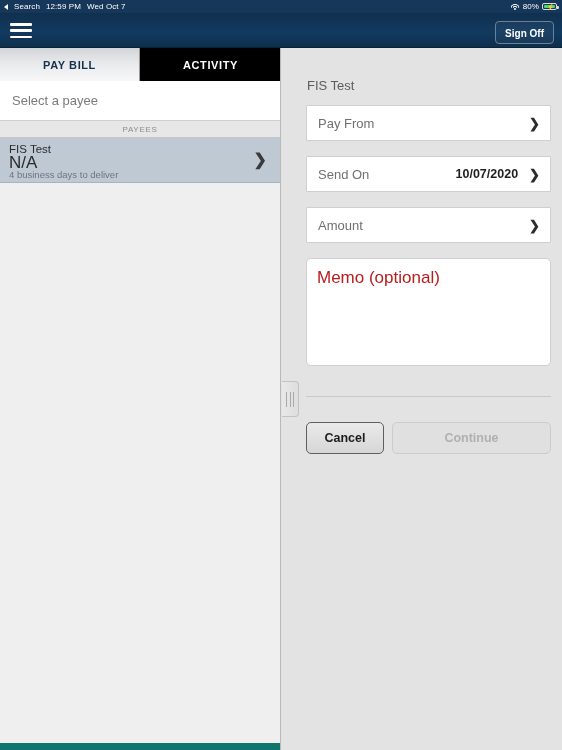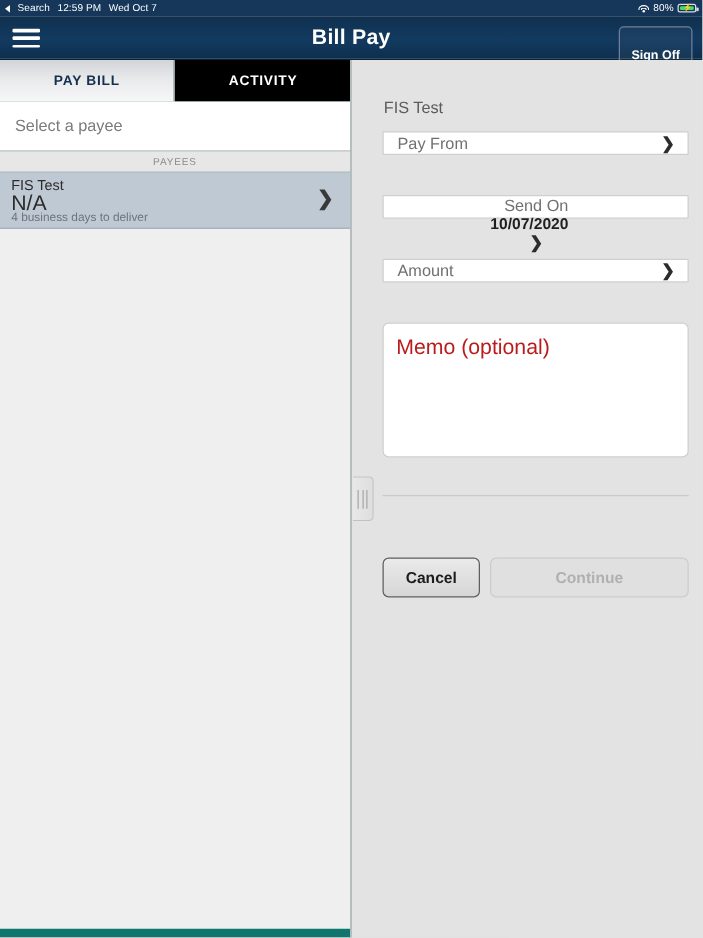--- a/index.html
+++ b/index.html
@@ -68,21 +68,21 @@
     display: flex; flex-direction: column; justify-content: space-between;
     padding: 1px 0; cursor: pointer;
   }
   .hamburger span { display: block; height: 2.5px; background: #ffffff; border-radius: 1px; }
   .nav-title {
     position: absolute; left: 0; right: 0; top: 7px; text-align: center;
     color: #ffffff; font-size: 17px; font-weight: bold; letter-spacing: 0.2px;
   }
   .signoff {
     position: absolute; right: 8px; top: 8px;
-    padding: 17px 9px 4px; border: 1px solid #6d8098; border-radius: 4px;
+    padding: 6px 9px 4px; border: 1px solid #6d8098; border-radius: 4px;
     color: #ffffff; font-size: 10px; font-weight: bold;
     background: rgba(255,255,255,0.04); cursor: pointer;
   }
 
   
   .leftpane {
     position: absolute; left: 0; top: 48px; width: 281px; height: 702px;
     background: #0f766e; border-right: 1px solid #b9b9b9; overflow: hidden;
   }
   .tabbar { display: flex; height: 33px; width: 281px; }
@@ -128,44 +128,44 @@
   
   .rightpane {
     position: absolute; left: 282px; top: 48px; width: 280px; height: 702px;
     background: #e3e3e3;
   }
   .form-title {
     position: absolute; left: 25px; top: 30px;
     font-size: 13px; color: #5c5c5c;
   }
   .field {
-    position: absolute; left: 24px; width: 245px; height: 19px;
+    position: absolute; left: 24px; width: 245px; height: 36px;
     background: #ffffff; border: 1px solid #cfcfcf; border-radius: 1px;
     display: flex; align-items: center; padding: 0 10px 0 11px; cursor: pointer;
   }
   .field .lbl { font-size: 13px; color: #707070; flex: 1; }
   .field .val { font-size: 12.5px; color: #1f1f1f; font-weight: bold; margin-right: 11px; }
   .field .chev { font-size: 13px; color: #2c2c2c; font-weight: bold; }
   #f-payfrom { top: 57px; }
-  #f-sendon  { top: 108px; flex-direction: column; }
+  #f-sendon  { top: 108px; }
   #f-amount  { top: 159px; }
 
   .memo {
     position: absolute; left: 24px; top: 210px; width: 245px; height: 108px;
     background: #ffffff; border: 1px solid #cfcfcf; border-radius: 5px;
     padding: 9px 10px; font-size: 17px; color: #b91c1c; cursor: text;
   }
   .divider {
     position: absolute; left: 24px; top: 348px; width: 245px; height: 1px;
     background: #c9c9c9;
   }
   .btn {
     position: absolute; top: 374px; height: 32px; border-radius: 5px;
     display: flex; align-items: center; justify-content: center;
-    font-size: 12.5px; font-weight: bold; cursor: pointer; margin-top: 24px;
+    font-size: 12.5px; font-weight: bold; cursor: pointer;
   }
   .btn-cancel {
     left: 24px; width: 78px;
     background: linear-gradient(to bottom, #eaeaea 0%, #d6d6d6 100%);
     border: 1px solid #5f5f5f; color: #1c1c1c;
   }
   .btn-continue {
     left: 110px; width: 159px;
     background: #e0e0e0; border: 1px solid #cccccc; color: #b0b0b0;
   }
@@ -206,21 +206,20 @@
       </span>
     </div>
   </div>
 
   <div class="navbar">
     <div class="hamburger">
       <span></span>
         <span></span>
         <span></span>
     </div>
-    <div class="nav-title">Bill Pay</div>
     <div class="signoff">Sign Off</div>
   </div>
 
   <div class="leftpane">
     <div class="tabbar">
       <div class="tab active">PAY BILL</div>
       <div class="tab inactive">ACTIVITY</div>
     </div>
 
     <div class="select-payee-bar">

